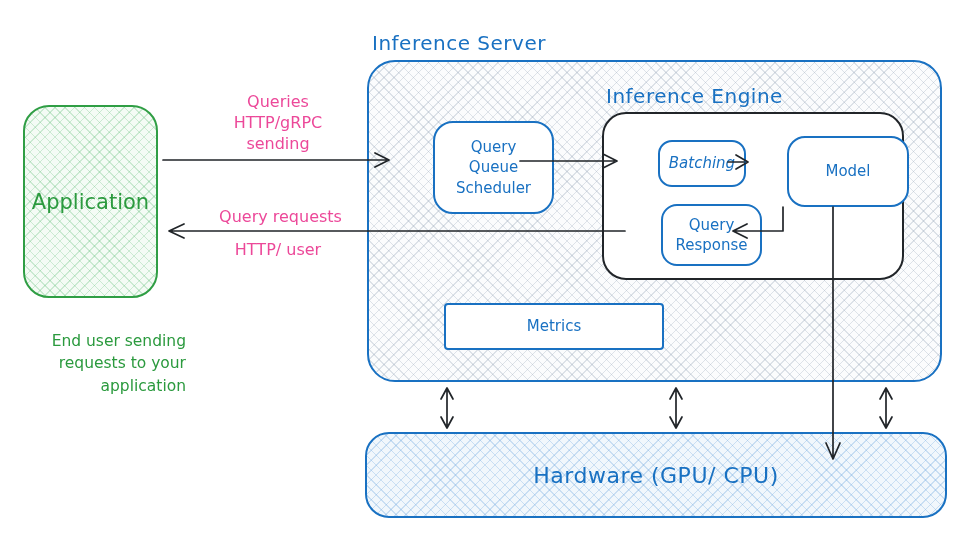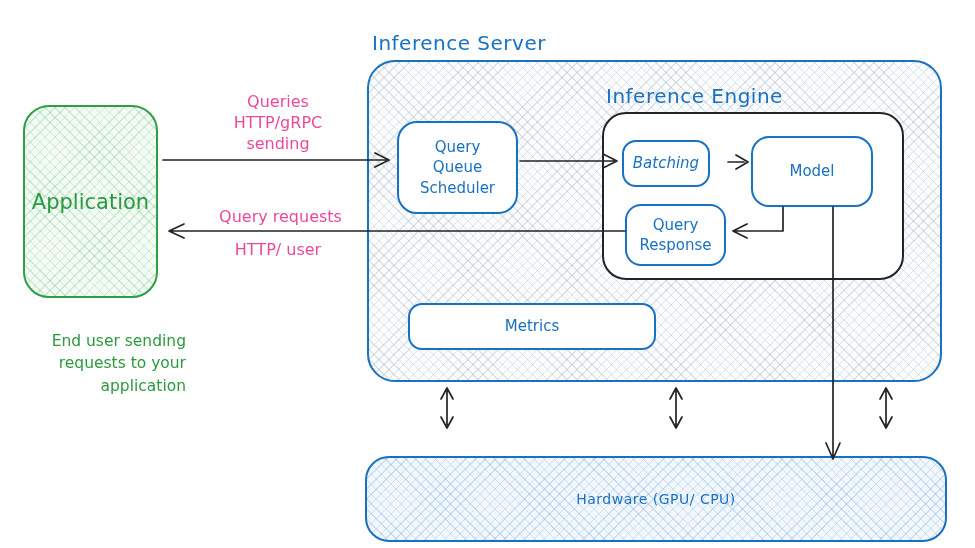--- a/index.html
+++ b/index.html
@@ -27,28 +27,28 @@
       repeating-linear-gradient(45deg, rgba(116,170,223,.32) 0 1px, transparent 1px 7px),
       repeating-linear-gradient(135deg, rgba(116,170,223,.32) 0 1px, transparent 1px 7px);
   }
   
   .box{display:flex;align-items:center;justify-content:center;text-align:center;}
   .app-box{left:23px;top:105px;width:135px;height:193px;border:2.5px solid #2f9e44;border-radius:26px;
            color:#2b9a3e;font-size:21px;}
   .server-box{left:367px;top:60px;width:575px;height:322px;border:2px solid #1971c2;border-radius:28px;}
   .engine-box{left:602px;top:112px;width:302px;height:168px;border:2px solid #212529;border-radius:24px;background:#ffffff;}
   .node{background:#ffffff;border:2px solid #1971c2;color:#1971c2;font-size:15px;line-height:1.35;
-        display:flex;flex-direction:column;align-items:center;justify-content:center;text-align:center;}
+        display:flex;flex-direction:column;align-items:center;justify-content:center;text-align:center;margin-left:36px;}
   .qqs-box{left:397px;top:121px;width:121px;height:93px;border-radius:20px;}
   .batching-box{left:622px;top:140px;width:88px;height:47px;border-radius:14px;flex-direction:row;font-style:italic;}
   .model-box{left:751px;top:136px;width:122px;height:71px;border-radius:18px;flex-direction:row;align-items:center;}
   .qresp-box{left:625px;top:204px;width:101px;height:62px;border-radius:16px;}
-  .metrics-box{left:408px;top:303px;width:248px;height:47px;border-radius:14px;flex-direction:row;}
+  .metrics-box{left:408px;top:303px;width:220px;height:47px;border-radius:4px;flex-direction:row;}
   .hw-box{left:365px;top:432px;width:582px;height:86px;border:2px solid #1971c2;border-radius:24px;
-          color:#1971c2;font-size:14px;letter-spacing:.5px;margin-top:24px;}
+          color:#1971c2;font-size:22px;letter-spacing:.5px;}
   
   .blue-title{color:#1971c2;font-size:20px;letter-spacing:.5px;white-space:nowrap;}
   .server-title{left:372px;top:31px;}
   .engine-title{left:606px;top:84px;}
   .ink-label{color:#ec4899;font-size:16px;line-height:1.32;text-align:center;}
   .req-label{left:198px;top:91px;width:160px;}
   .resp-above{left:198px;top:206px;width:165px;white-space:nowrap;}
   .resp-below{left:198px;top:239px;width:160px;}
   .app-caption{left:8px;top:330px;width:178px;color:#2b9a3e;font-size:15.5px;line-height:1.45;text-align:right;}
   

